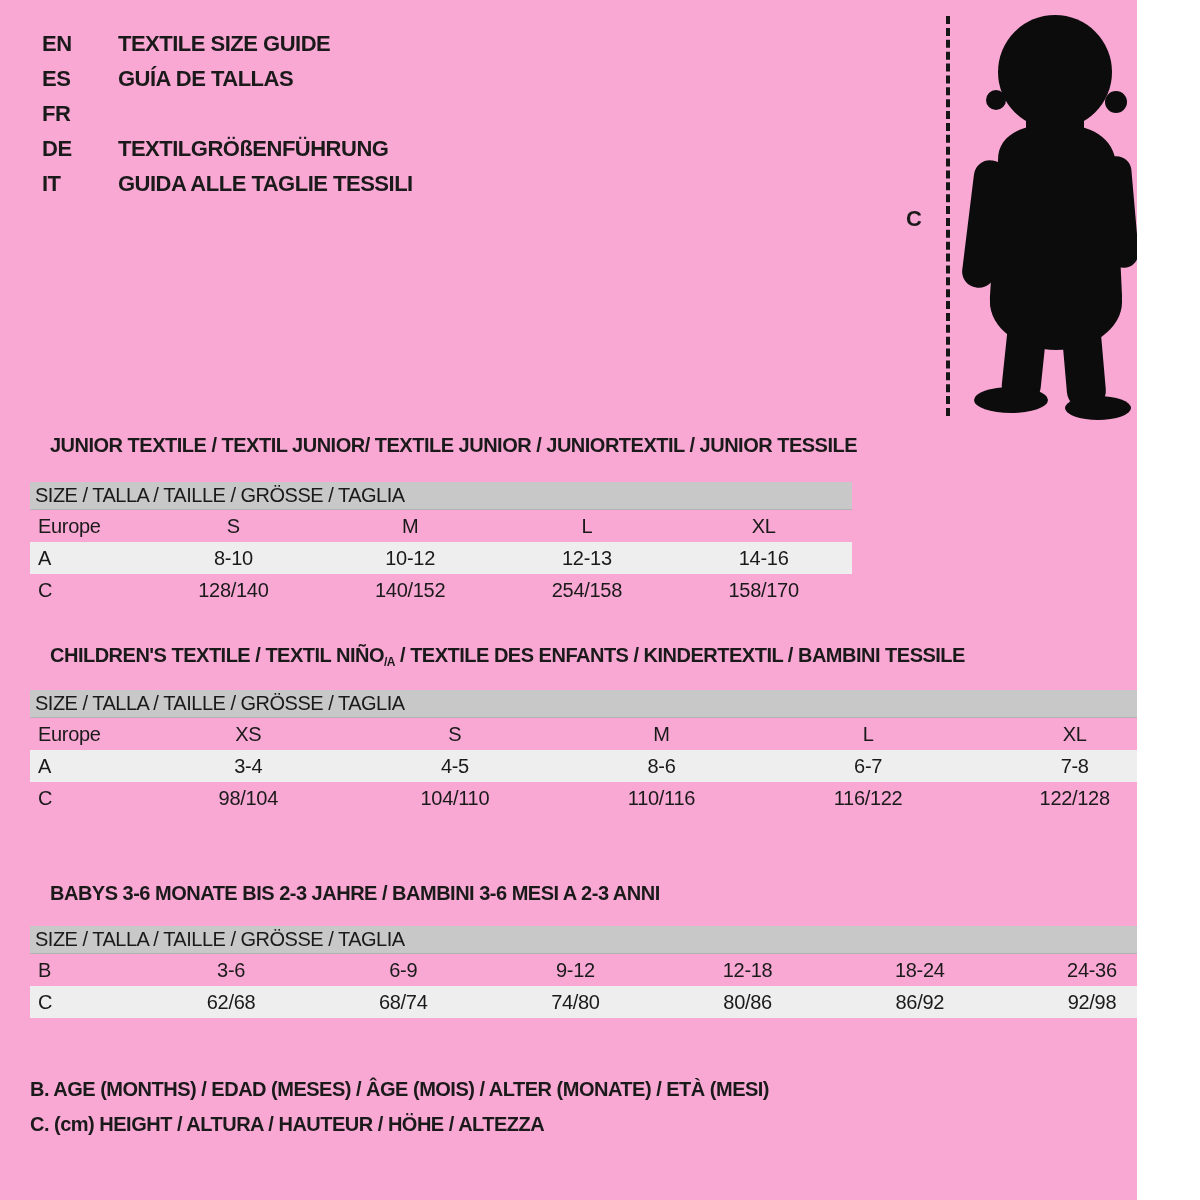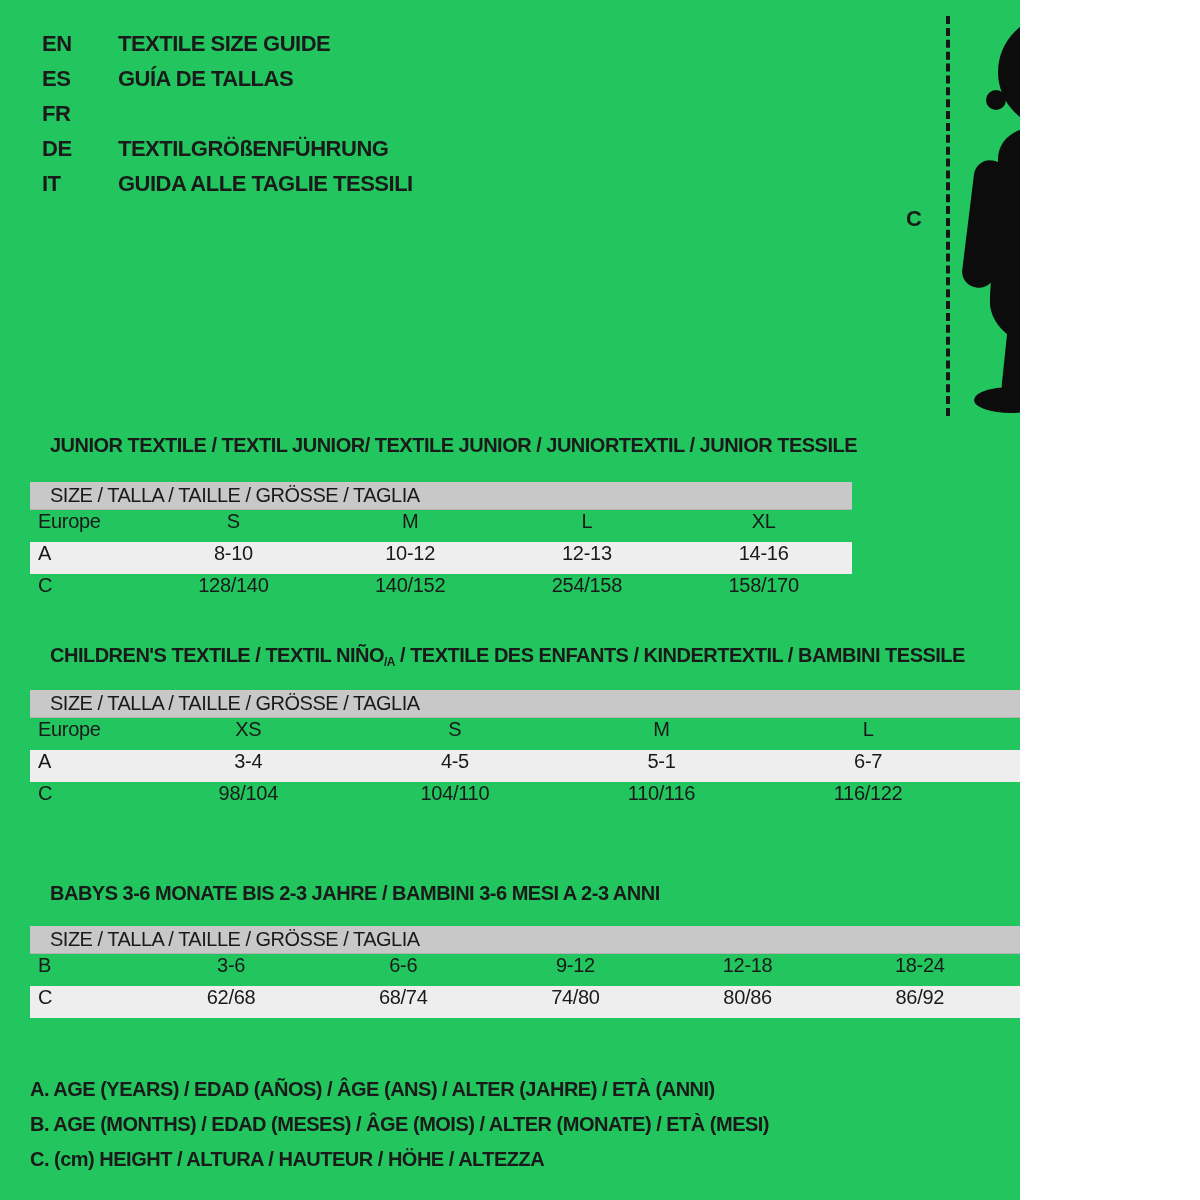--- a/index.html
+++ b/index.html
@@ -1,37 +1,37 @@
 <!DOCTYPE html>
 <html><head>
 <meta charset="utf-8">
 <style>
   html,body{margin:0;padding:0;background:#ffffff;}
   body{font-family:"Liberation Sans", sans-serif;color:#1a1a1a;}
-  .canvas{position:relative;width:1020px;height:1200px;background:#22c55e;overflow:hidden;}
+  .canvas{position:relative;width:1137px;height:1200px;background:#f9a8d4;overflow:hidden;}
 
   
   .lang-list{position:absolute;left:42px;top:26px;}
   .lang-row{display:flex;height:35px;align-items:center;font-size:22px;font-weight:700;letter-spacing:-0.5px;}
   .lang-code{width:76px;}
   .lang-label{white-space:nowrap;}
 
   
   .measure-line{position:absolute;left:946px;top:16px;height:400px;width:0;border-left:4px dashed #161616;}
   .measure-label{position:absolute;left:906px;top:206px;font-size:22px;font-weight:700;}
   .silhouette{position:absolute;left:958px;top:8px;}
 
   
   .sec-title{position:absolute;left:30px;font-size:20px;font-weight:700;letter-spacing:-0.5px;white-space:nowrap;margin-left:20px;}
   .sec-title sub{font-size:12px;vertical-align:-4px;}
 
   
   .stable{position:absolute;left:30px;}
-  .size-bar{height:28px;background:#c8c8c8;border-bottom:1px solid #b2b2b2;display:flex;align-items:center;padding-left:20px;box-sizing:border-box;font-size:20px;letter-spacing:-0.5px;}
-  .trow{display:flex;height:32px;font-size:20px;letter-spacing:-0.3px;}
+  .size-bar{height:28px;background:#c8c8c8;border-bottom:1px solid #b2b2b2;display:flex;align-items:center;padding-left:5px;box-sizing:border-box;font-size:20px;letter-spacing:-0.5px;}
+  .trow{display:flex;height:32px;align-items:center;font-size:20px;letter-spacing:-0.3px;}
   .trow.alt{background:#eeeeee;}
   .tlabel{width:115px;padding-left:8px;box-sizing:border-box;}
   .tcell{flex:1;text-align:center;}
 
   
   .legend{position:absolute;left:30px;top:1072px;}
   .legend-line{height:35px;display:flex;align-items:center;font-size:20px;font-weight:700;letter-spacing:-0.5px;white-space:nowrap;}
 </style>
 </head>
 <body>
@@ -121,56 +121,55 @@
       <span class="tcell">XS</span>
       <span class="tcell">S</span>
       <span class="tcell">M</span>
       <span class="tcell">L</span>
       <span class="tcell">XL</span>
     </div>
     <div class="trow alt">
       <span class="tlabel">A</span>
       <span class="tcell">3-4</span>
       <span class="tcell">4-5</span>
-      <span class="tcell">5-1</span>
+      <span class="tcell">8-6</span>
       <span class="tcell">6-7</span>
       <span class="tcell">7-8</span>
     </div>
     <div class="trow">
       <span class="tlabel">C</span>
       <span class="tcell">98/104</span>
       <span class="tcell">104/110</span>
       <span class="tcell">110/116</span>
       <span class="tcell">116/122</span>
       <span class="tcell">122/128</span>
     </div>
   </div>
 
   <div class="sec-title" style="top:882px;">BABYS 3-6 MONATE BIS 2-3 JAHRE / BAMBINI 3-6 MESI A 2-3 ANNI</div>
   <div class="stable" style="top:926px;width:1148px;">
     <div class="size-bar">SIZE / TALLA / TAILLE / GRÖSSE / TAGLIA</div>
     <div class="trow">
       <span class="tlabel">B</span>
       <span class="tcell">3-6</span>
-      <span class="tcell">6-6</span>
+      <span class="tcell">6-9</span>
       <span class="tcell">9-12</span>
       <span class="tcell">12-18</span>
       <span class="tcell">18-24</span>
       <span class="tcell">24-36</span>
     </div>
     <div class="trow alt">
       <span class="tlabel">C</span>
       <span class="tcell">62/68</span>
       <span class="tcell">68/74</span>
       <span class="tcell">74/80</span>
       <span class="tcell">80/86</span>
       <span class="tcell">86/92</span>
       <span class="tcell">92/98</span>
     </div>
   </div>
 
   <div class="legend">
-    <div class="legend-line">A. AGE (YEARS) / EDAD (AÑOS) / ÂGE (ANS) / ALTER (JAHRE) / ETÀ (ANNI)</div>
     <div class="legend-line">B. AGE (MONTHS) / EDAD (MESES) / ÂGE (MOIS) / ALTER (MONATE) / ETÀ (MESI)</div>
     <div class="legend-line">C. (cm) HEIGHT / ALTURA / HAUTEUR / HÖHE / ALTEZZA</div>
   </div>
 
 </div>
 
 </body></html>

